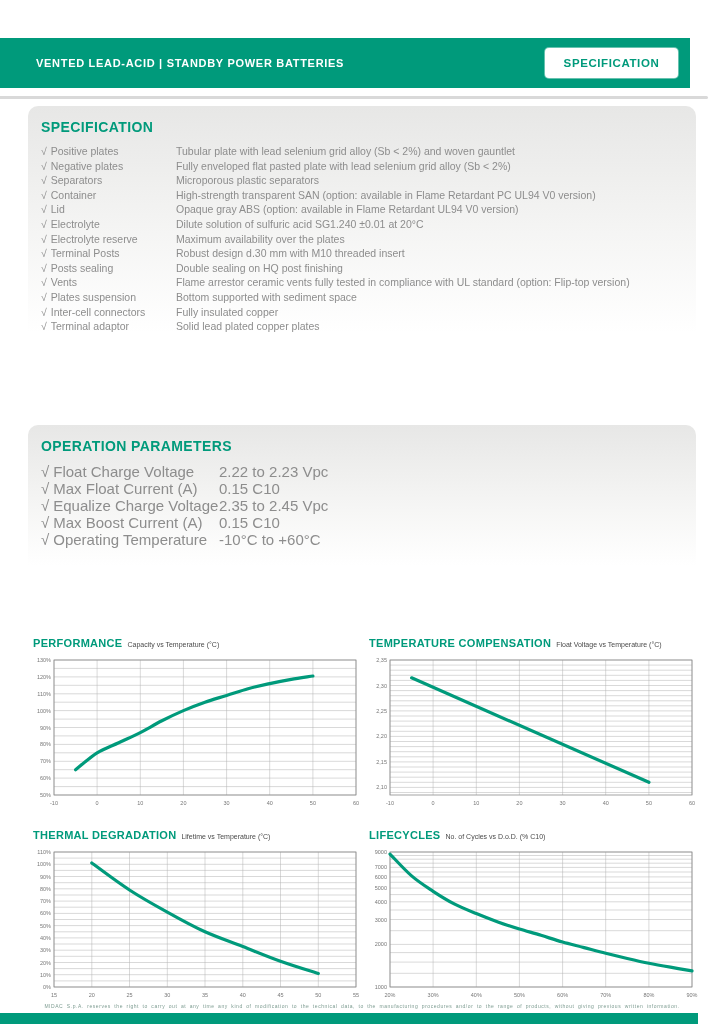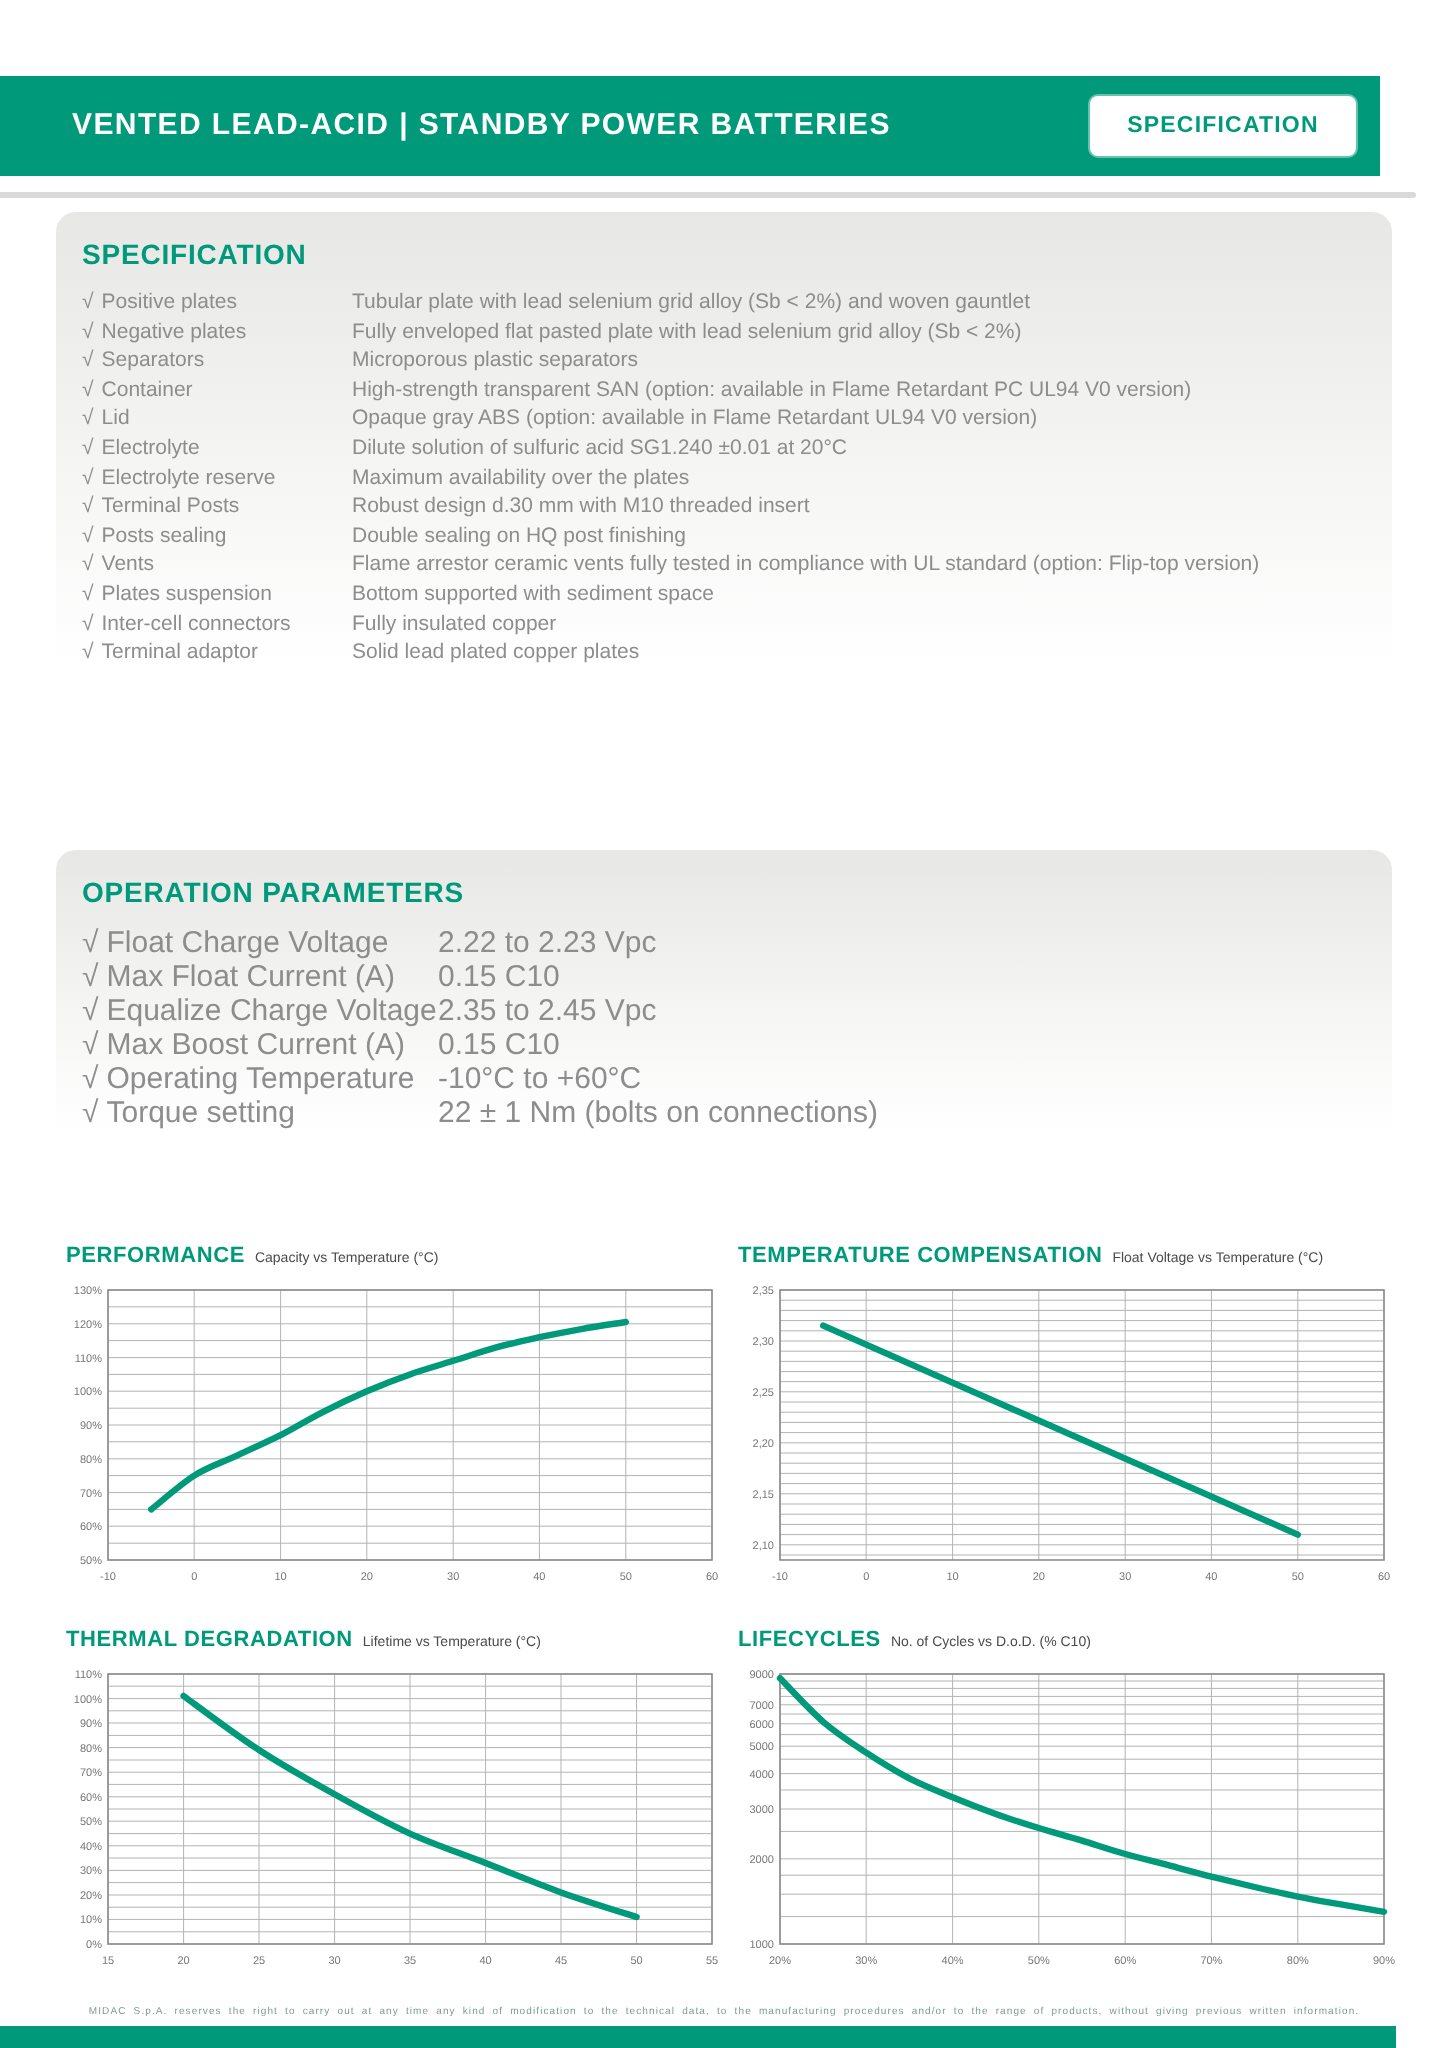--- a/index.html
+++ b/index.html
@@ -2,21 +2,21 @@
 <html><head>
 <meta charset="utf-8">
 <style>
   html,body{margin:0;padding:0;background:#fff;}
   #page{position:relative;width:724px;height:1024px;background:#ffffff;overflow:hidden;
         font-family:"Liberation Sans",sans-serif;}
 
   
   .topbar{position:absolute;left:0;top:38px;width:690px;height:50px;background:#009a7b;}
   .topbar-title{position:absolute;left:36px;top:0;height:50px;line-height:50px;
-      color:#ffffff;font-size:15px;font-weight:bold;letter-spacing:.7px;}
+      color:#ffffff;font-size:11px;font-weight:bold;letter-spacing:.7px;}
   .spec-badge{position:absolute;right:46px;top:48px;width:133px;height:30px;background:#ffffff;
       border-radius:4px;color:#009a7b;font-size:11.5px;font-weight:bold;letter-spacing:.6px;
       text-align:center;line-height:30px;box-shadow:0 0 0 1px rgba(255,255,255,.4);}
   .bar-shadow{position:absolute;left:0;top:96px;width:708px;height:3px;background:#d9d9d9;border-radius:0 2px 2px 0;}
 
   
   .panel{position:absolute;left:28px;width:668px;border-radius:10px;
       background:linear-gradient(180deg,#e7e7e6 0%,#f5f5f4 45%,#ffffff 80%);}
   .panel.spec{top:106px;height:284px;}
   .panel.oper{top:425px;height:176px;}
@@ -30,21 +30,21 @@
   .oper .prow .cell-label{width:178px;}
   .prow .cell-value{flex:1;}
   .chk{margin-right:4px;}
 
   
   .chart{position:absolute;width:332px;}
   .chart.c1{left:30px;top:622px;}
   .chart.c2{left:366px;top:622px;}
   .chart.c3{left:30px;top:814px;}
   .chart.c4{left:366px;top:814px;}
-  .chart-head{height:18px;display:flex;align-items:baseline;padding-left:3px;}
+  .chart-head{height:18px;display:flex;align-items:baseline;padding-left:3px;margin-top:15px;}
   .chart-title{color:#009a7b;font-size:11px;font-weight:bold;letter-spacing:.3px;}
   .chart-sub{color:#4a4a4a;font-size:7px;margin-left:5px;}
   .chart svg{display:block;}
 
   
   .footer-note{position:absolute;left:18px;top:1003px;width:688px;text-align:center;
       color:#7d9c91;font-size:5px;letter-spacing:.55px;word-spacing:1.6px;}
   .bottom-bar{position:absolute;left:0;top:1013px;width:698px;height:11px;background:#009a7b;}
 </style>
 </head>
@@ -133,24 +133,20 @@
         </div>
         <div class="prow">
           <span class="cell-label"><span class="chk">√</span>Max Boost Current (A)</span>
           <span class="cell-value">0.15 C10</span>
         </div>
         <div class="prow">
           <span class="cell-label"><span class="chk">√</span>Operating Temperature</span>
           <span class="cell-value">-10°C to +60°C</span>
         </div>
         <div class="prow">
-        </div>
-        <div class="prow">
-          <span class="cell-label"><span class="chk">√</span>Torque setting</span>
-          <span class="cell-value">22 ± 1 Nm (bolts on connections)</span>
         </div>
       </div>
   </div>
 
   <div class="chart c1">
     <div class="chart-head">
       <span class="chart-title">PERFORMANCE</span>
       <span class="chart-sub">Capacity vs Temperature (°C)</span>
     </div>
     <svg width="332" height="163" viewBox="0 0 332 163">

